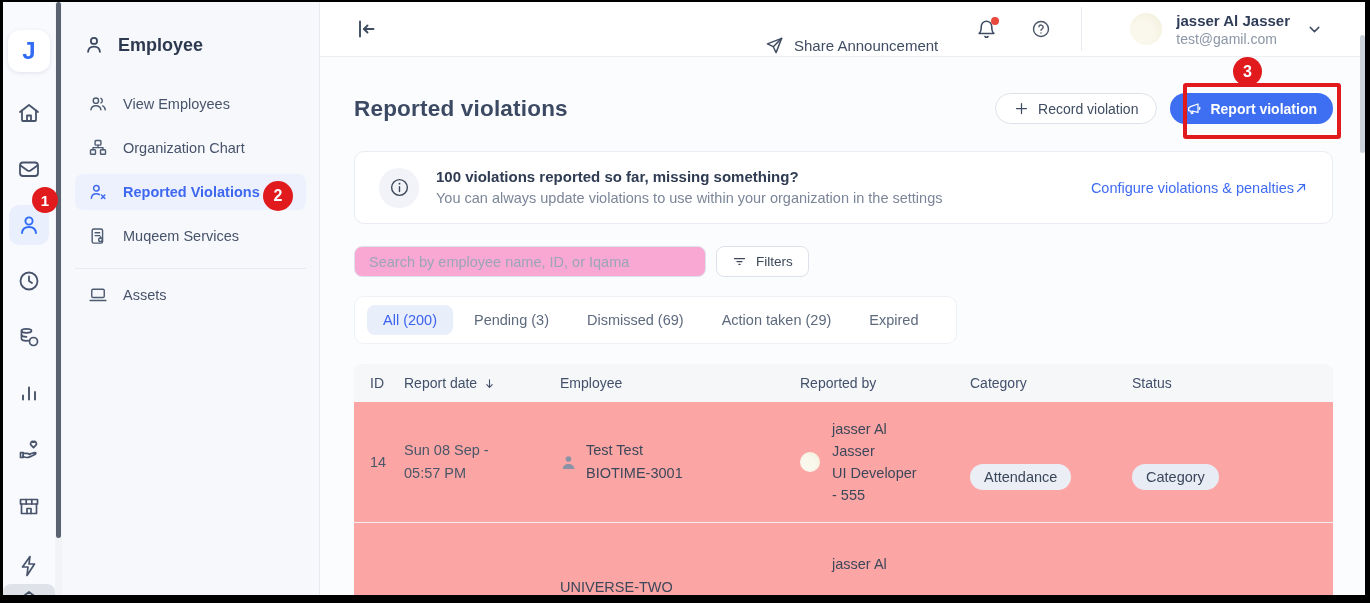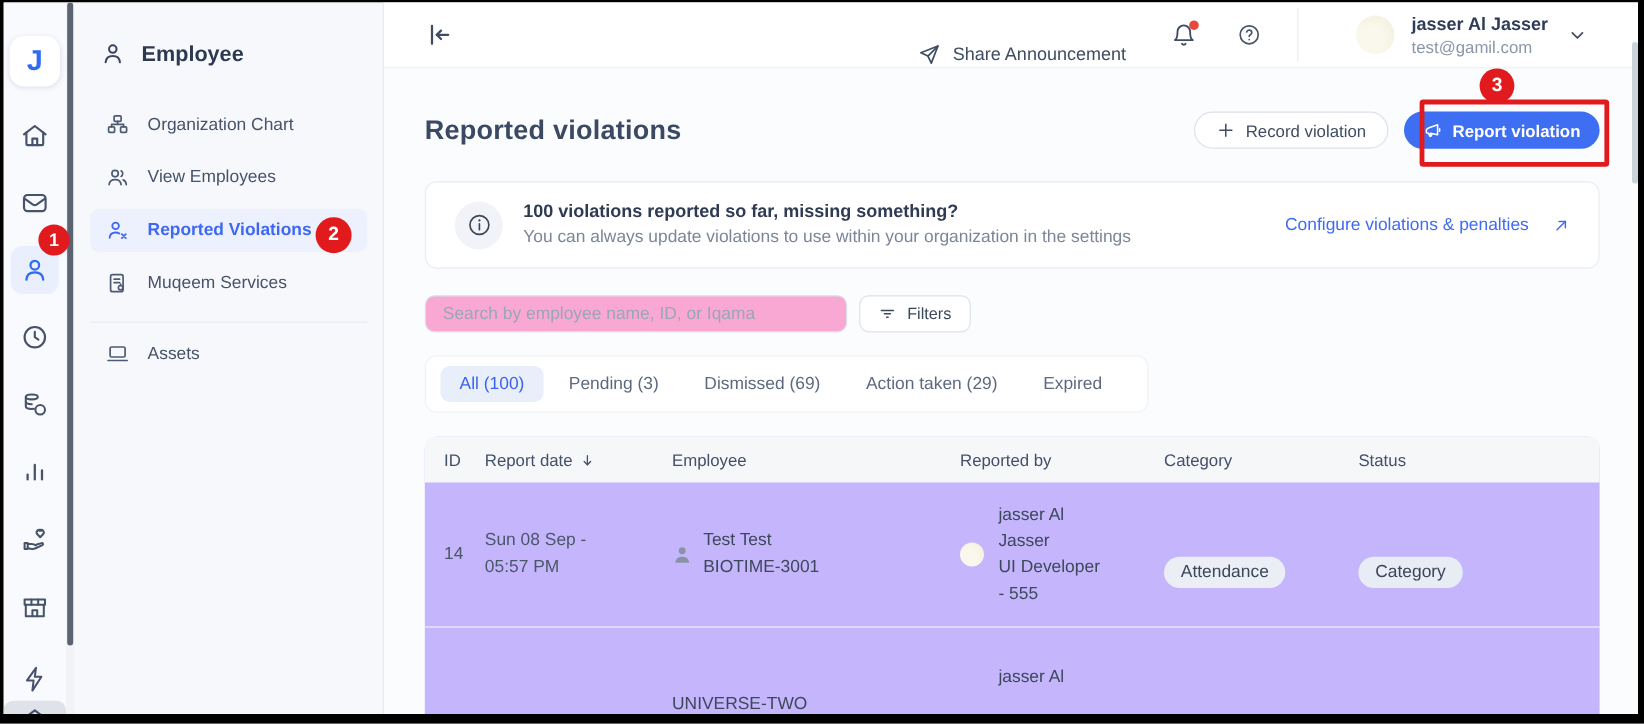--- a/index.html
+++ b/index.html
@@ -107,21 +107,21 @@
   }
   .banner-ic {
     width:40px; height:40px; border-radius:50%; background:#f1f3f8; flex-shrink:0;
     display:flex; align-items:center; justify-content:center; color:#3c4859;
   }
   .banner-ic svg { width:21px; height:21px; }
   .banner-text { margin-left:17px; }
   .banner-title { font-size:15px; font-weight:700; color:#2e3b52; line-height:21px; }
   .banner-sub { font-size:14.5px; color:#7b8698; line-height:22px; }
   .banner-link {
-    margin-left:auto; display:flex; align-items:center; gap:20px;
+    margin-left:auto; display:flex; align-items:center; gap:0;
     color:#3f6bf2; font-size:14.5px; cursor:pointer; white-space:nowrap;
   }
   .banner-link svg { width:14px; height:14px; }
 
   .search-row { margin-top:22px; display:flex; gap:10px; }
   .search-input {
     width:352px; height:31px; border:1px solid #dde2ea; border-radius:8px;
     padding:0 14px; font-size:14.5px; color:#3c4859; background:#f9a8d4; outline:none;
     font-family:"Liberation Sans", sans-serif;
   }
@@ -132,21 +132,21 @@
   }
   .filters-btn svg { width:15px; height:15px; color:#3c4859; }
 
   .tabs {
     margin-top:19px; width:603px; background:#fff; border:1px solid #eef1f5; border-radius:10px;
     padding:8px 12px; display:flex; align-items:center; gap:4px;
   }
   .tab { padding:7px 17px; font-size:14.5px; color:#5d6a7e; cursor:pointer; border-radius:8px; white-space:nowrap; }
   .tab.active { background:#e9eefb; color:#3c63ee; padding:7px 16px; }
 
-  .table { margin-top:20px; background:#c4b5fd; border-radius:10px 10px 0 0; }
+  .table { margin-top:20px; background:#fca5a5; border-radius:10px 10px 0 0; }
   .thead {
     display:flex; align-items:center; height:38px; background:#f6f7f9; border-radius:8px 8px 0 0;
     font-size:14px; color:#42506a; font-weight:500;
   }
   .col-id { width:50px; padding-left:16px; flex-shrink:0; }
   .col-date { width:156px; flex-shrink:0; }
   .col-emp { width:240px; flex-shrink:0; }
   .col-rep { width:170px; flex-shrink:0; }
   .col-cat { width:162px; flex-shrink:0; }
   .col-status { flex:1; }
@@ -263,35 +263,35 @@
     <div class="sb-header">
       <svg viewBox="0 0 24 24" fill="none" stroke="currentColor" stroke-width="1.9" stroke-linecap="round" stroke-linejoin="round">
           <circle cx="12" cy="7.5" r="3.4"></circle>
           <path d="M5.5 19.5c.3-3.6 2.8-5.7 6.5-5.7s6.2 2.1 6.5 5.7"></path>
         </svg>
       <span>Employee</span>
     </div>
     <div class="sb-list">
       <div class="sb-item">
         <svg viewBox="0 0 24 24" fill="none" stroke="currentColor" stroke-width="1.7" stroke-linecap="round" stroke-linejoin="round">
+            <circle cx="9.5" cy="8" r="3.2"></circle>
+            <path d="M3.5 19c.3-3.2 2.6-5 6-5s5.7 1.8 6 5"></path>
+            <path d="M15.5 5.2a3.2 3.2 0 0 1 0 5.6"></path>
+            <path d="M17.5 14.3c2 .7 3 2.2 3.2 4.7"></path>
+          </svg>
+        <span>View Employees</span>
+      </div>
+      <div class="sb-item">
+        <svg viewBox="0 0 24 24" fill="none" stroke="currentColor" stroke-width="1.7" stroke-linecap="round" stroke-linejoin="round">
             <rect x="8.5" y="3" width="7" height="5.5" rx="1"></rect>
             <path d="M12 8.5v3M6 14v-2.5h12V14"></path>
             <rect x="3" y="14" width="6" height="5.5" rx="1"></rect>
             <rect x="15" y="14" width="6" height="5.5" rx="1"></rect>
           </svg>
         <span>Organization Chart</span>
-      </div>
-      <div class="sb-item">
-        <svg viewBox="0 0 24 24" fill="none" stroke="currentColor" stroke-width="1.7" stroke-linecap="round" stroke-linejoin="round">
-            <circle cx="9.5" cy="8" r="3.2"></circle>
-            <path d="M3.5 19c.3-3.2 2.6-5 6-5s5.7 1.8 6 5"></path>
-            <path d="M15.5 5.2a3.2 3.2 0 0 1 0 5.6"></path>
-            <path d="M17.5 14.3c2 .7 3 2.2 3.2 4.7"></path>
-          </svg>
-        <span>View Employees</span>
       </div>
       <div class="sb-item active">
         <svg viewBox="0 0 24 24" fill="none" stroke="currentColor" stroke-width="1.8" stroke-linecap="round" stroke-linejoin="round">
             <circle cx="10" cy="7.5" r="3.3"></circle>
             <path d="M4 19.5c.3-3.4 2.6-5.4 6-5.4 1.5 0 2.8.4 3.8 1.1"></path>
             <path d="M16.2 15.7l4 4m0-4l-4 4"></path>
           </svg>
         <span>Reported Violations</span>
       </div>
       <div class="sb-item">
@@ -406,21 +406,21 @@
         <input class="search-input" type="text" placeholder="Search by employee name, ID, or Iqama" style="">
         <button class="filters-btn">
           <svg viewBox="0 0 24 24" fill="none" stroke="currentColor" stroke-width="2" stroke-linecap="round">
               <path d="M4 7.5h16M8 12h8M11 16.5h2"></path>
             </svg>
           <span>Filters</span>
         </button>
       </div>
 
       <div class="tabs">
-        <div class="tab active">All (100)</div>
+        <div class="tab active">All (200)</div>
         <div class="tab">Pending (3)</div>
         <div class="tab">Dismissed (69)</div>
         <div class="tab">Action taken (29)</div>
         <div class="tab">Expired</div>
       </div>
 
       <div class="table">
         <div class="thead">
           <div class="col-id">ID</div>
           <div class="col-date">

